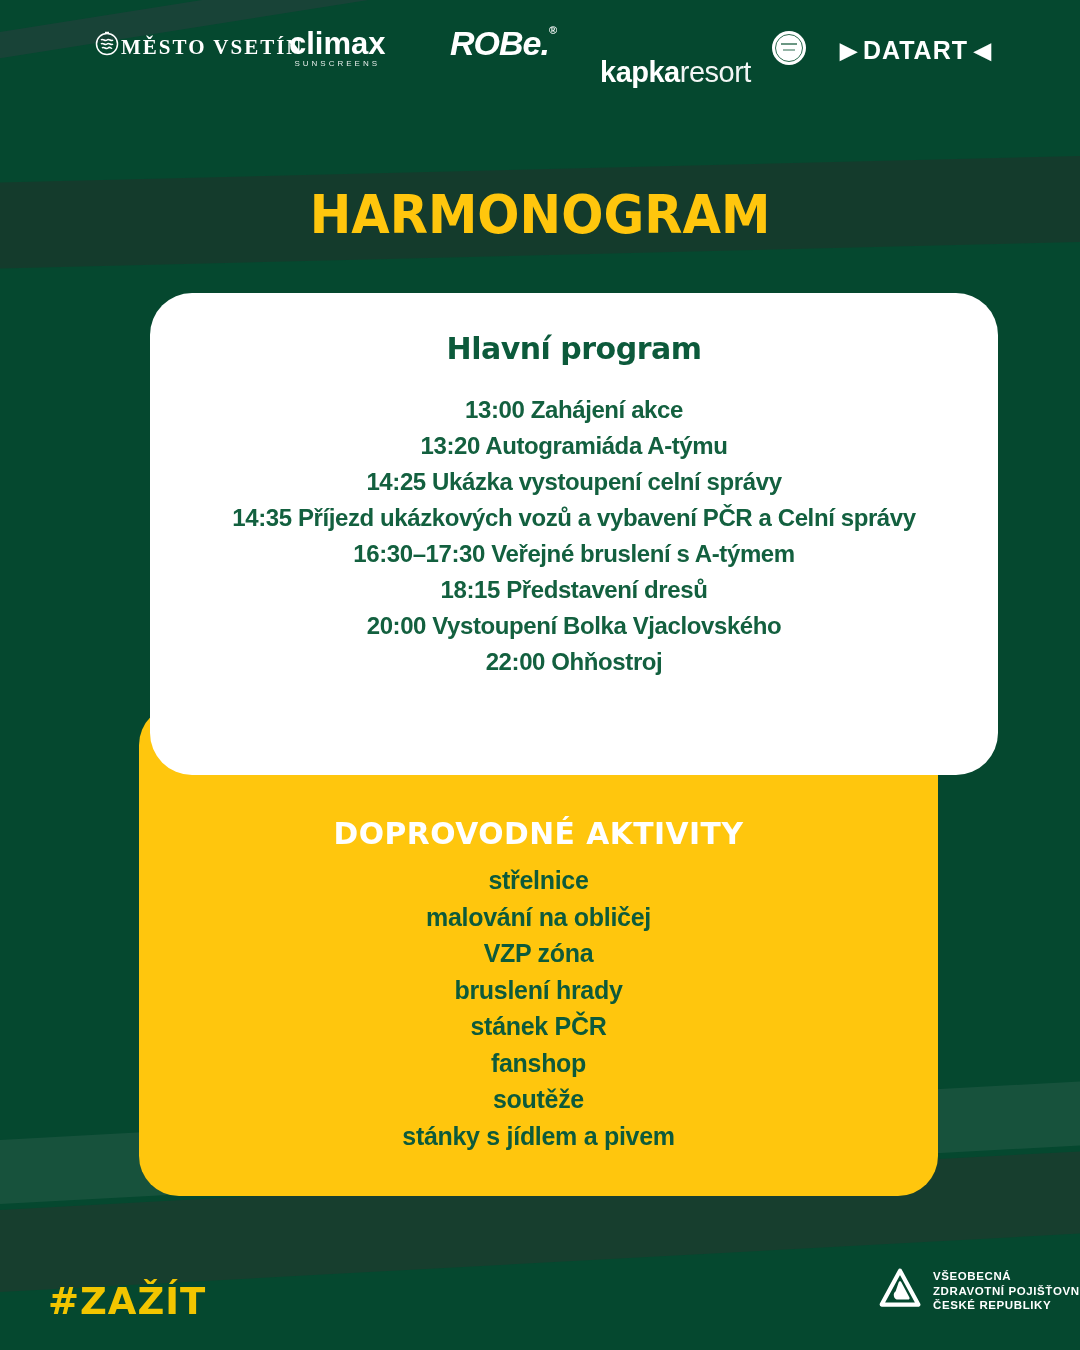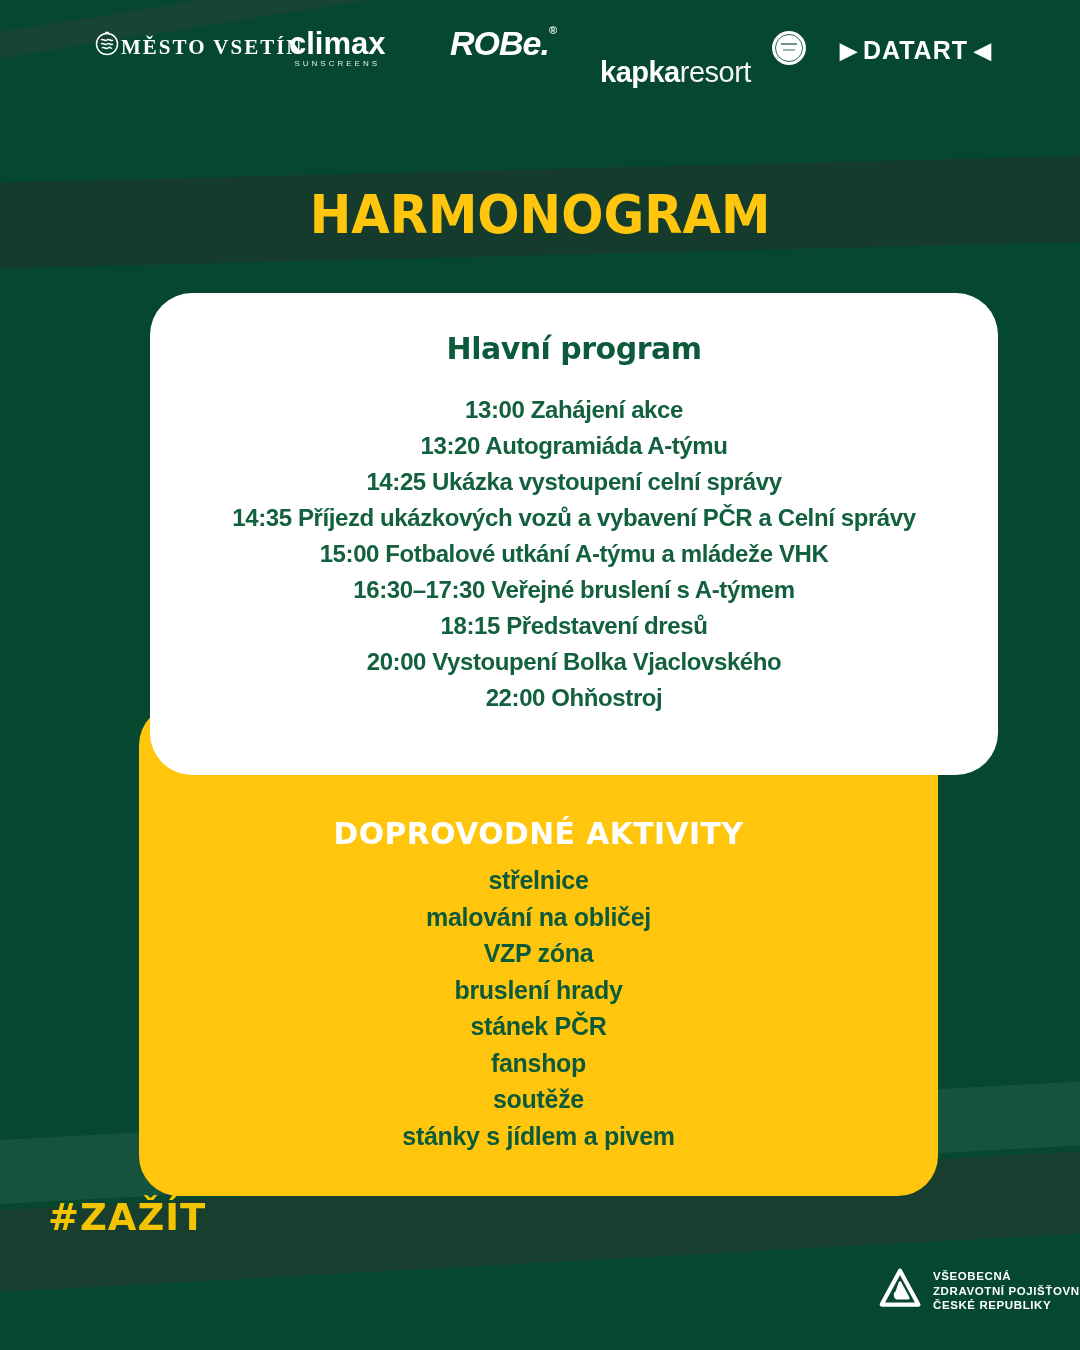--- a/index.html
+++ b/index.html
@@ -67,21 +67,21 @@
     font-family:"DejaVu Sans", sans-serif; transform:scaleX(.96);
   }
   .activities-list { margin-top:11px; }
   .activity-item {
     color:#0D5A3B; font-size:25px; font-weight:bold; line-height:36.5px;
     letter-spacing:-0.3px;
   }
 
   
   .hashtag {
-    position:absolute; left:48px; top:1196px; color:#F2C500;
+    position:absolute; left:48px; top:1280px; color:#F2C500;
     font-size:37px; font-weight:800; letter-spacing:1px;
     font-family:"DejaVu Sans", sans-serif;
   }
   .vzp { position:absolute; left:878px; top:1266px; display:flex; align-items:center; gap:11px; color:#fff; }
   .vzp-text { font-size:11.5px; font-weight:bold; letter-spacing:0.6px; line-height:14.5px; white-space:nowrap; }
 </style>
 </head>
 <body>
 
 <div class="poster">
@@ -145,21 +145,20 @@
     </div>
   </div>
 
   <div class="card-white">
     <div class="program-heading">Hlavní program</div>
     <div class="program-list">
       <div class="program-line">13:00 Zahájení akce</div>
       <div class="program-line">13:20 Autogramiáda A-týmu</div>
       <div class="program-line">14:25 Ukázka vystoupení celní správy</div>
       <div class="program-line">14:35 Příjezd ukázkových vozů a vybavení PČR a Celní správy</div>
-      <div class="program-line">15:00 Fotbalové utkání A-týmu a mládeže VHK</div>
       <div class="program-line">16:30–17:30 Veřejné bruslení s A-týmem</div>
       <div class="program-line">18:15 Představení dresů</div>
       <div class="program-line">20:00 Vystoupení Bolka Vjaclovského</div>
       <div class="program-line">22:00 Ohňostroj</div>
     </div>
   </div>
 
   <div class="hashtag">#ZAŽÍT</div>
 
   <div class="vzp">

